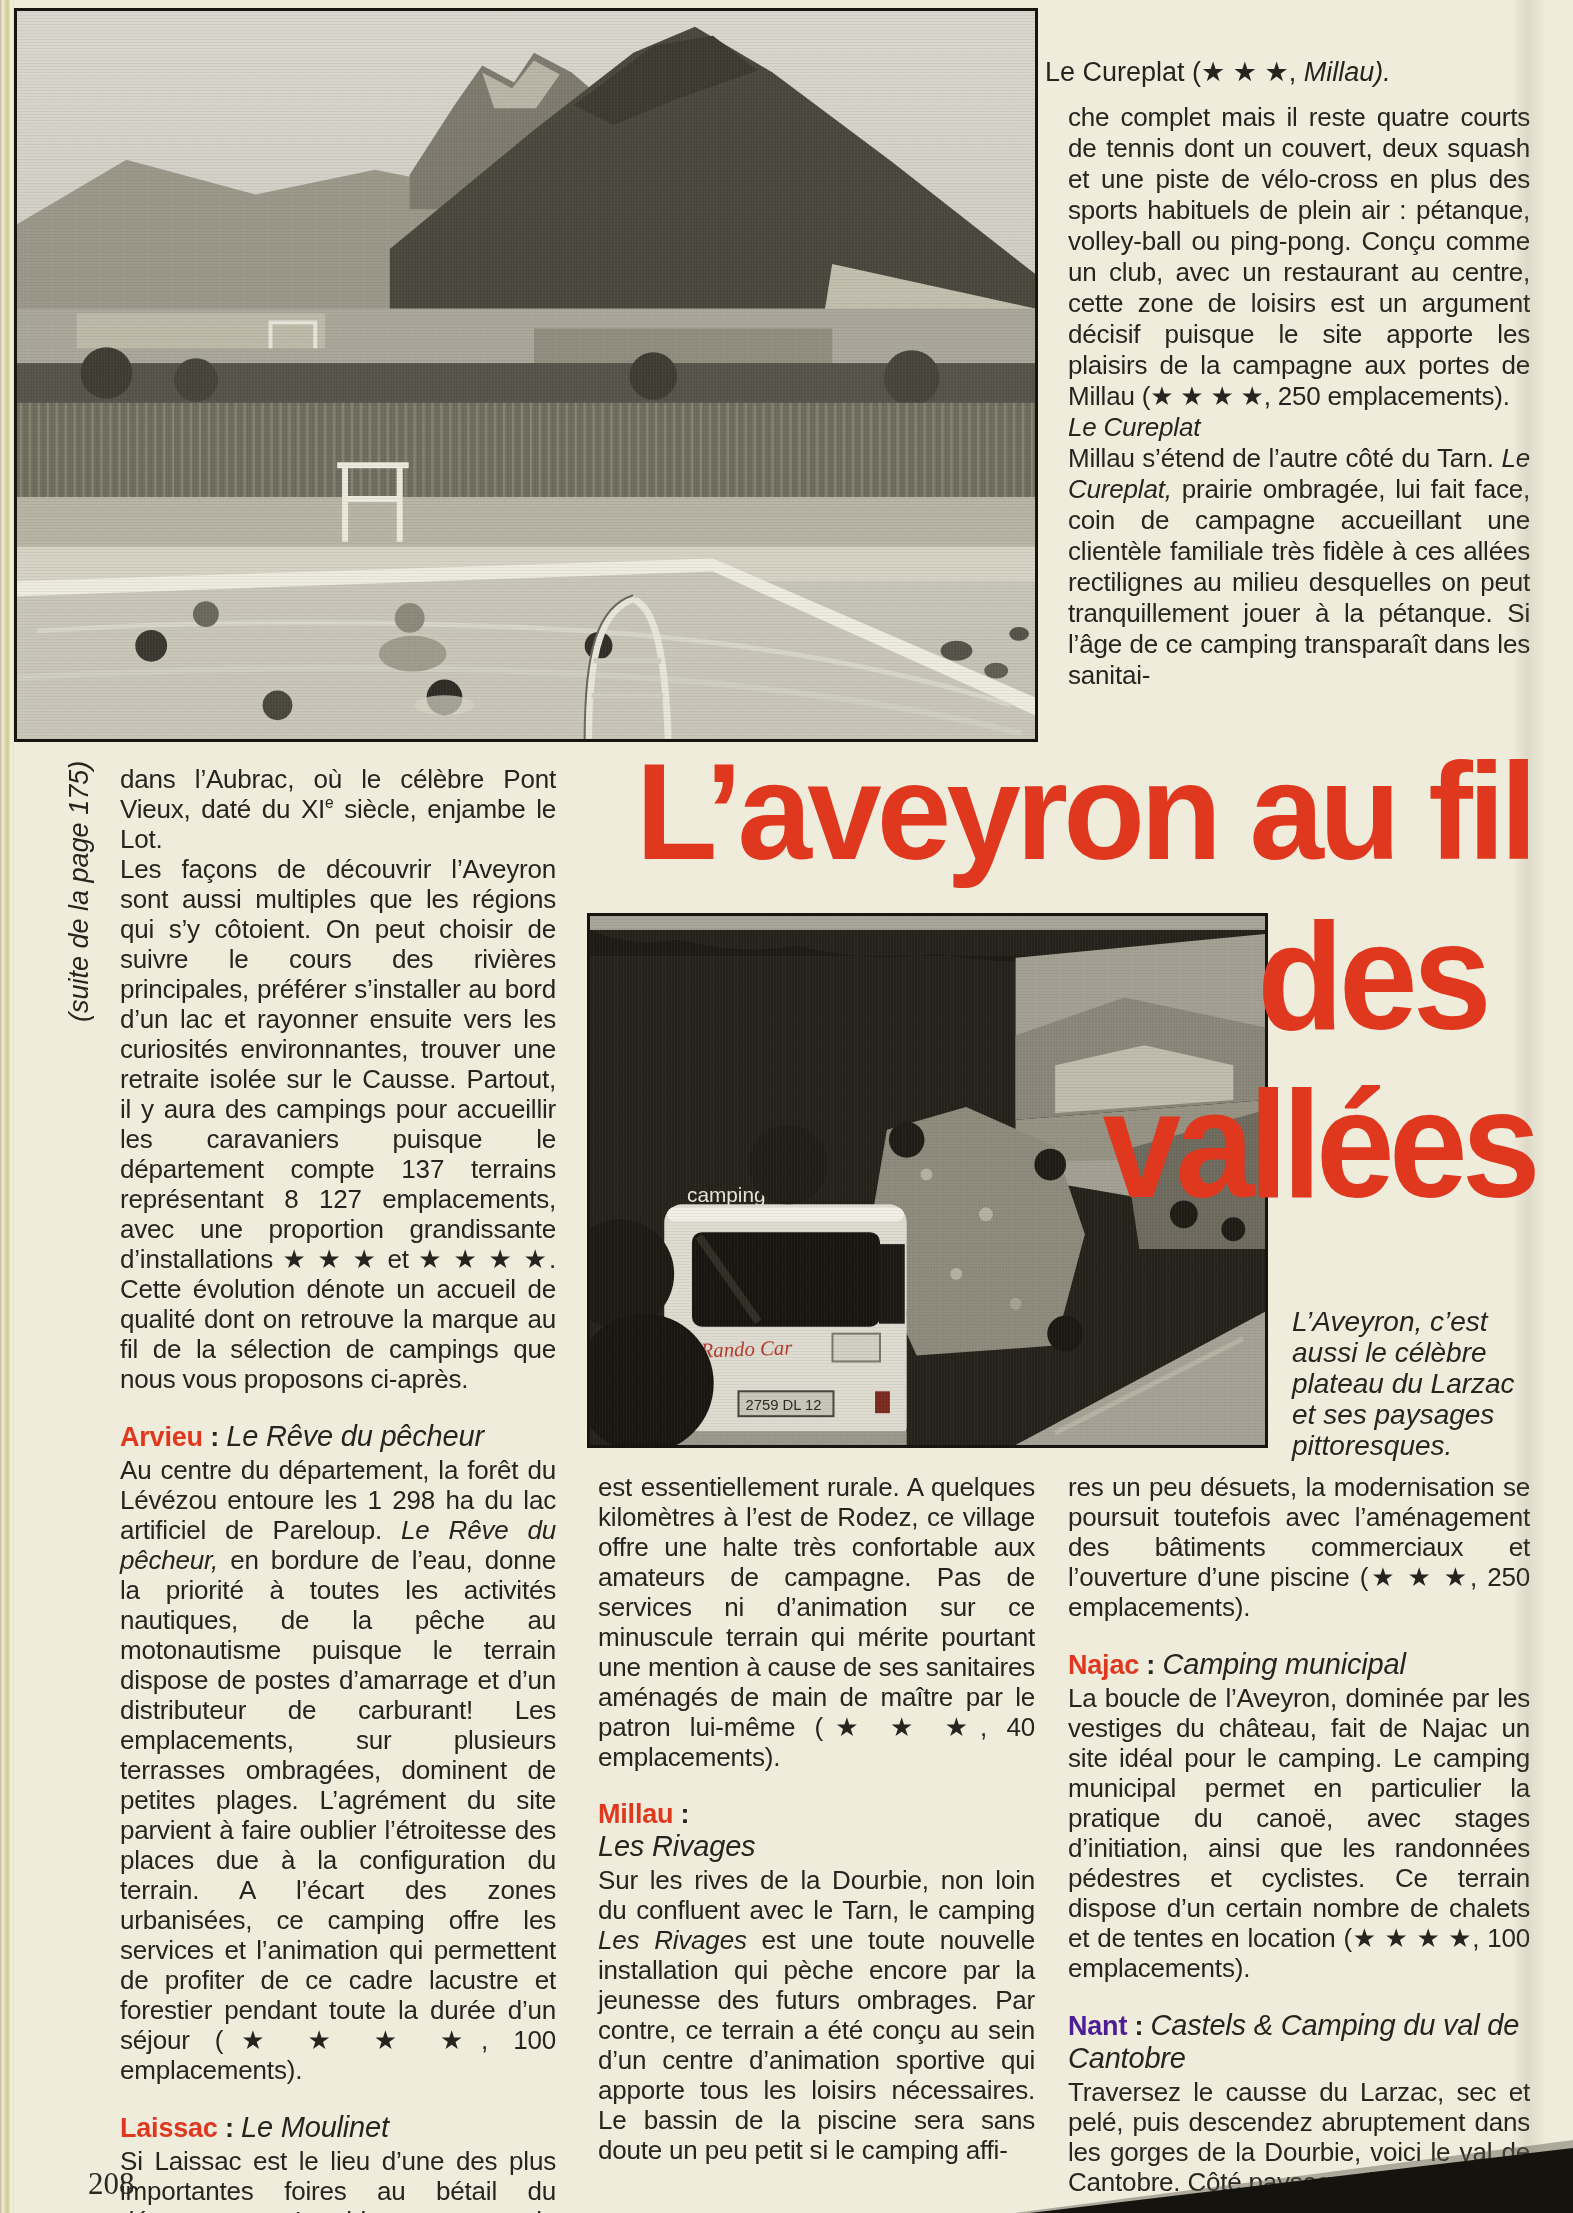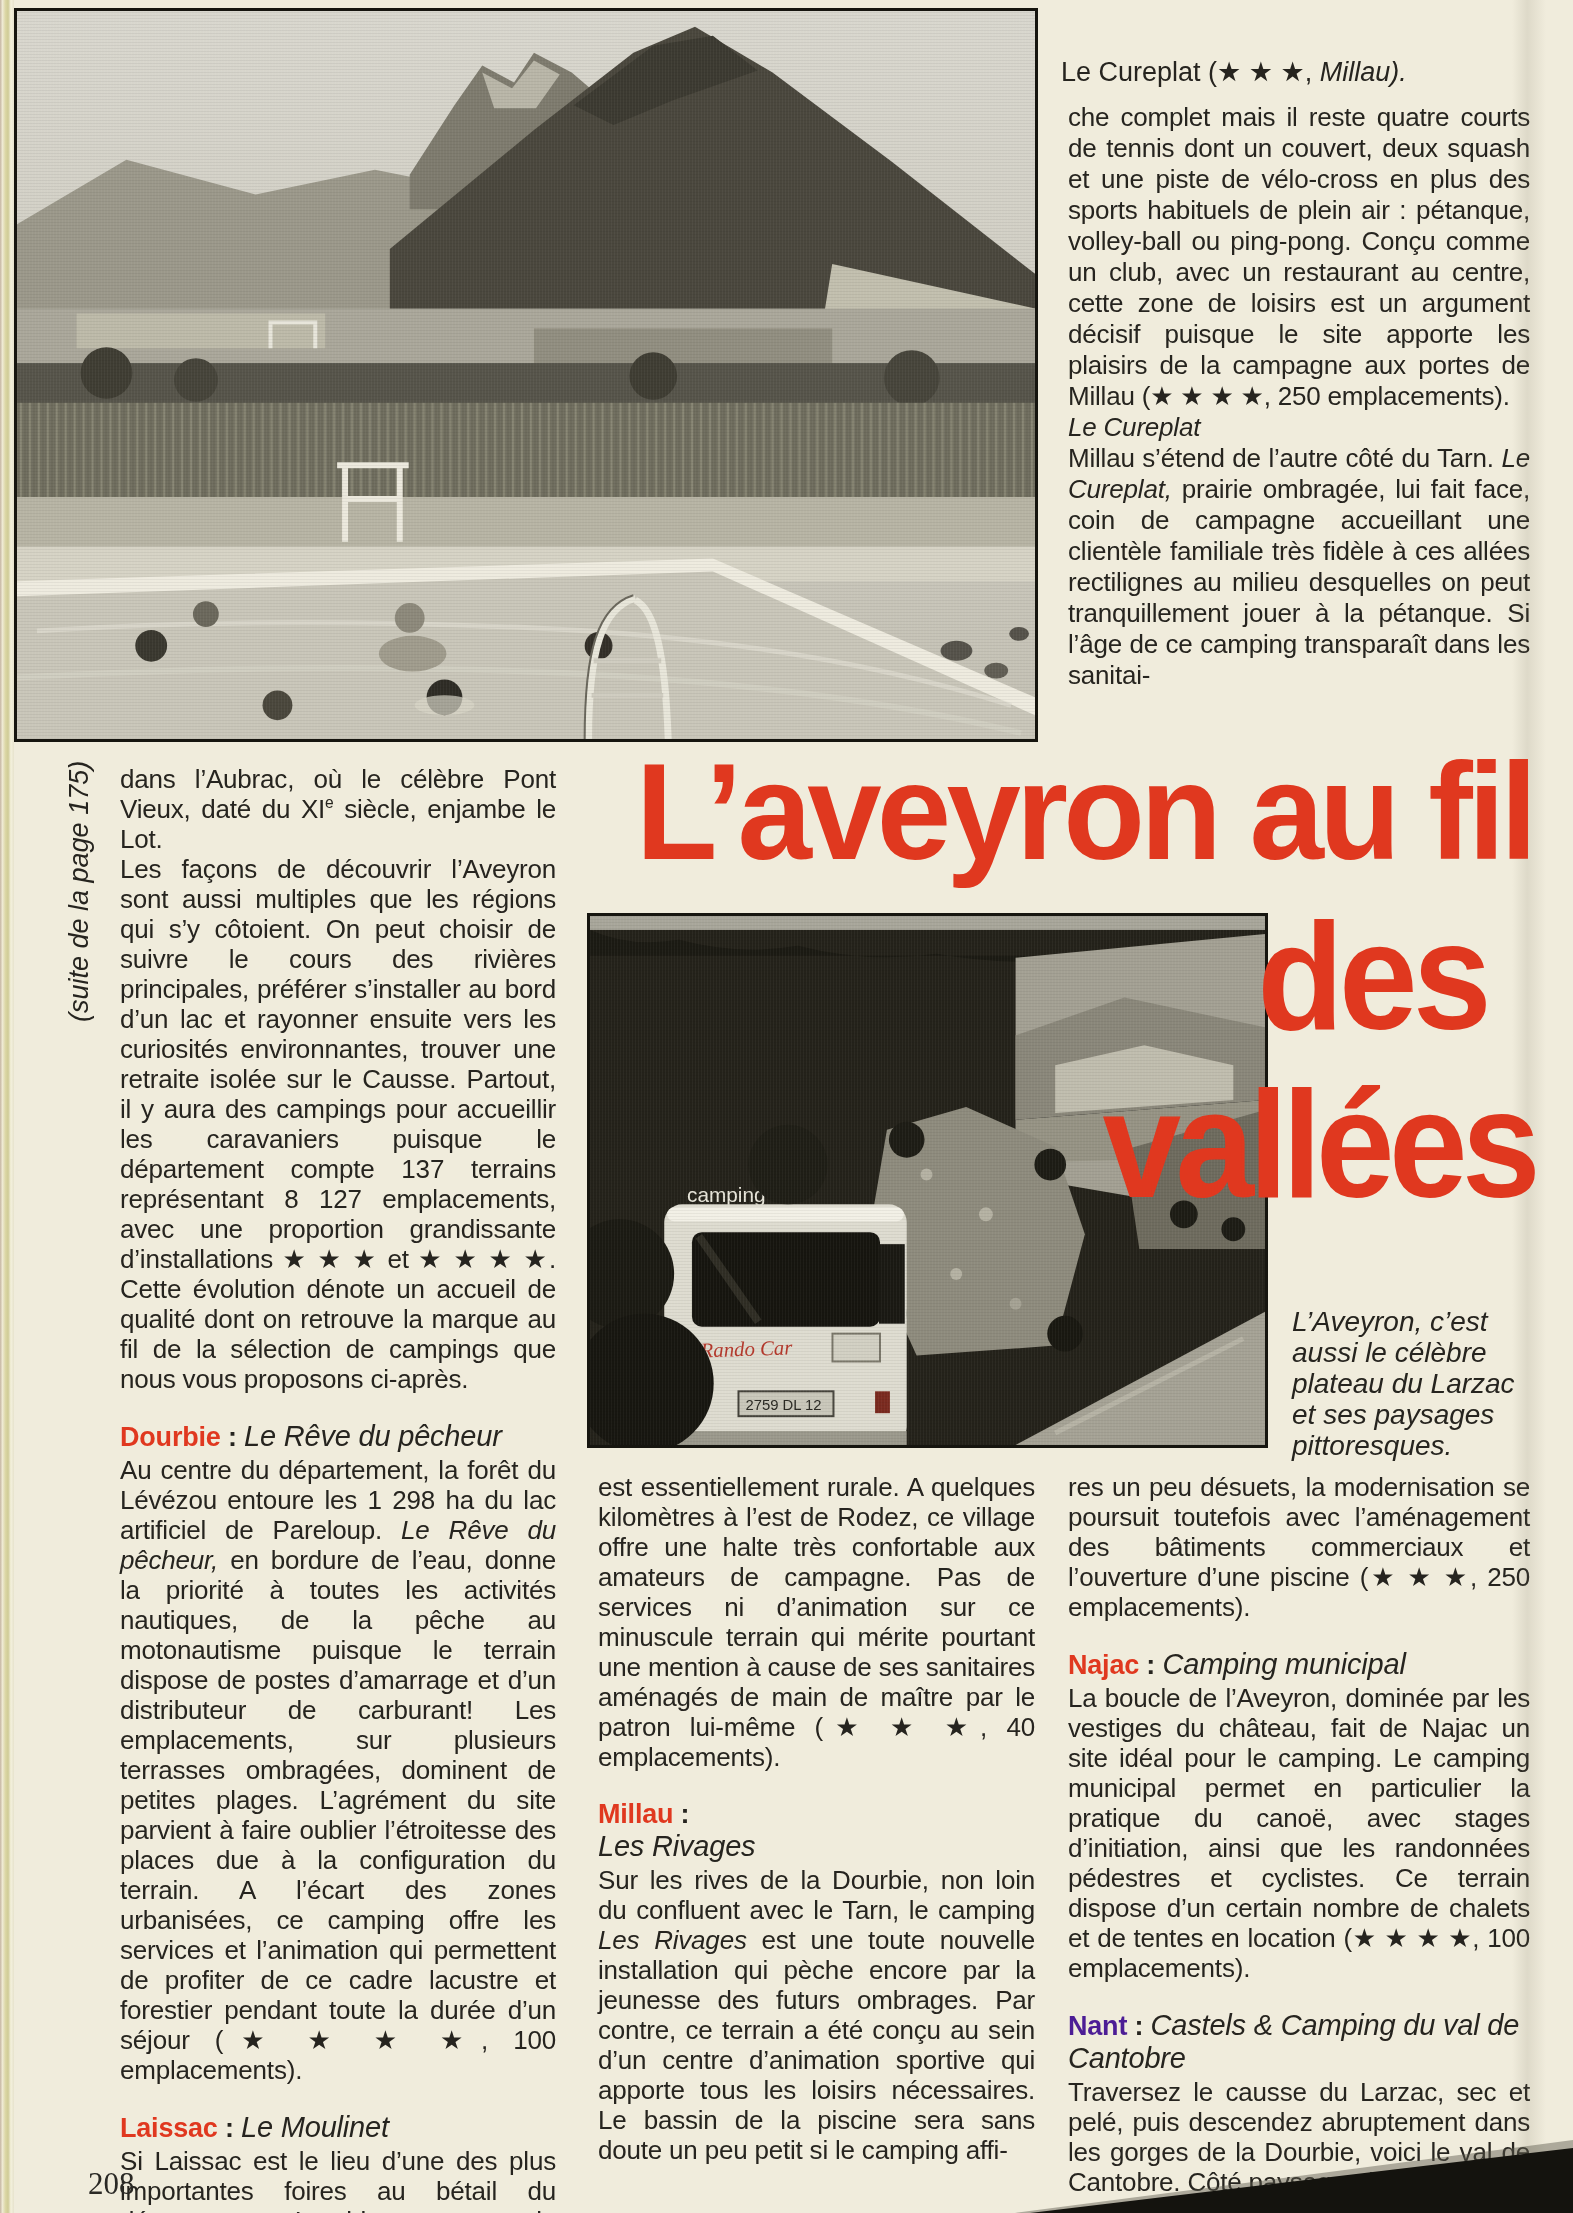--- a/index.html
+++ b/index.html
@@ -9,21 +9,21 @@
         background:linear-gradient(90deg,#c4b4a2 0%,#efead3 18%,#dcd7a6 38%,#cfcb96 58%,#f4f1dd 78%,#e6e2cc 100%);}
   .fold{position:absolute;left:1512px;top:0;width:34px;height:2213px;pointer-events:none;
         background:linear-gradient(90deg,rgba(255,255,255,0) 0%,rgba(110,104,84,.14) 45%,rgba(255,255,255,0) 100%);}
   .photo{position:absolute;margin:0;border:3px solid #16150f;box-sizing:border-box;background:#23221a;}
   .photo svg{display:block;width:100%;height:100%;}
   .photo::after{content:"";position:absolute;inset:0;pointer-events:none;
         background:repeating-linear-gradient(0deg,rgba(0,0,0,.05) 0 1px,transparent 1px 3px),
                    repeating-linear-gradient(90deg,rgba(255,255,255,.04) 0 1px,transparent 1px 3px);}
   .photo-pool{left:14px;top:8px;width:1024px;height:734px;}
   .photo-valley{left:587px;top:913px;width:681px;height:535px;z-index:1;}
-  .caption-top{position:absolute;left:1045px;top:56px;width:488px;font-size:27px;line-height:32px;margin-left:16px;}
+  .caption-top{position:absolute;left:1045px;top:56px;width:488px;font-size:27px;line-height:32px;}
   .caption-valley{position:absolute;left:1292px;top:1282px;width:250px;font-size:28px;line-height:31px;
         font-style:italic;white-space:pre-line;z-index:2;margin-top:24px;}
   .col{position:absolute;font-size:26px;line-height:30px;text-align:justify;letter-spacing:-0.2px;}
   .col-right-top{left:1068px;top:102px;width:462px;line-height:31px;}
   .col-left{left:120px;top:764px;width:436px;}
   .col-mid{left:598px;top:1472px;width:437px;}
   .col-right-bottom{left:1068px;top:1472px;width:462px;}
   .para{margin:0;}
   .heading{margin:26px 0 2px 0;font-size:27px;font-weight:bold;line-height:32px;text-align:left;}
   .col > .heading:first-child{margin-top:0;}
@@ -125,21 +125,21 @@
       <div class="para"><span>che complet mais il reste quatre courts de tennis dont un couvert, deux squash et une piste de vélo-cross en plus des sports habituels de plein air : pétanque, volley-ball ou ping-pong. Conçu comme un club, avec un restaurant au centre, cette zone de loisirs est un argument décisif puisque le site apporte les plaisirs de la campagne aux portes de Millau (★ ★ ★ ★, 250 emplacements).</span></div>
       <div class="para"><span class="it">Le Cureplat</span></div>
       <div class="para"><span>Millau s’étend de l’autre côté du Tarn. </span><span class="it">Le Cureplat,</span><span> prairie ombragée, lui fait face, coin de campagne accueillant une clientèle familiale très fidèle à ces allées rectilignes au milieu desquelles on peut tranquillement jouer à la pétanque. Si l’âge de ce camping transparaît dans les sanitai-</span></div>
     </div>
 
   <div class="sidenote">(suite de la page 175)</div>
 
   <div class="col col-left">
       <div class="para"><span>dans l’Aubrac, où le célèbre Pont Vieux, daté du XI</span><sup>e</sup><span> siècle, enjambe le Lot.</span></div>
       <div class="para"><span>Les façons de découvrir l’Aveyron sont aussi multiples que les régions qui s’y côtoient. On peut choisir de suivre le cours des rivières principales, préférer s’installer au bord d’un lac et rayonner ensuite vers les curiosités environnantes, trouver une retraite isolée sur le Causse. Partout, il y aura des campings pour accueillir les caravaniers puisque le département compte 137 terrains représentant 8 127 emplacements, avec une proportion grandissante d’installations ★ ★ ★ et ★ ★ ★ ★. Cette évolution dénote un accueil de qualité dont on retrouve la marque au fil de la sélection de campings que nous vous proposons ci-après.</span></div>
-      <div class="heading"><span class="seg-red accent" style="color: rgb(224, 56, 31);">Dourbie</span><span> : </span><span class="it">Le Rêve du pêcheur</span></div>
+      <div class="heading"><span class="seg-red accent" style="color: rgb(224, 56, 31);">Arvieu</span><span> : </span><span class="it">Le Rêve du pêcheur</span></div>
       <div class="para"><span>Au centre du département, la forêt du Lévézou entoure les 1 298 ha du lac artificiel de Pareloup. </span><span class="it">Le Rêve du pêcheur,</span><span> en bordure de l’eau, donne la priorité à toutes les activités nautiques, de la pêche au motonautisme puisque le terrain dispose de postes d’amarrage et d’un distributeur de carburant! Les emplacements, sur plusieurs terrasses ombragées, dominent de petites plages. L’agrément du site parvient à faire oublier l’étroitesse des places due à la configuration du terrain. A l’écart des zones urbanisées, ce camping offre les services et l’animation qui permettent de profiter de ce cadre lacustre et forestier pendant toute la durée d’un séjour (★ ★ ★ ★, 100 emplacements).</span></div>
       <div class="heading"><span class="seg-red accent" style="color: rgb(224, 56, 31);">Laissac</span><span> : </span><span class="it">Le Moulinet</span></div>
       <div class="para"><span>Si Laissac est le lieu d’une des plus importantes foires au bétail du département, c’est bien parce que la région</span></div>
     </div>
 
   <h1 class="title-line accent" id="t1" style="color: rgb(224, 56, 31);">L’aveyron au fil</h1>
   <h1 class="title-line accent" id="t2" style="color: rgb(224, 56, 31);">des</h1>
   <h1 class="title-line accent" id="t3" style="color: rgb(224, 56, 31);">vallées</h1>
 
   <figure class="photo photo-valley">

